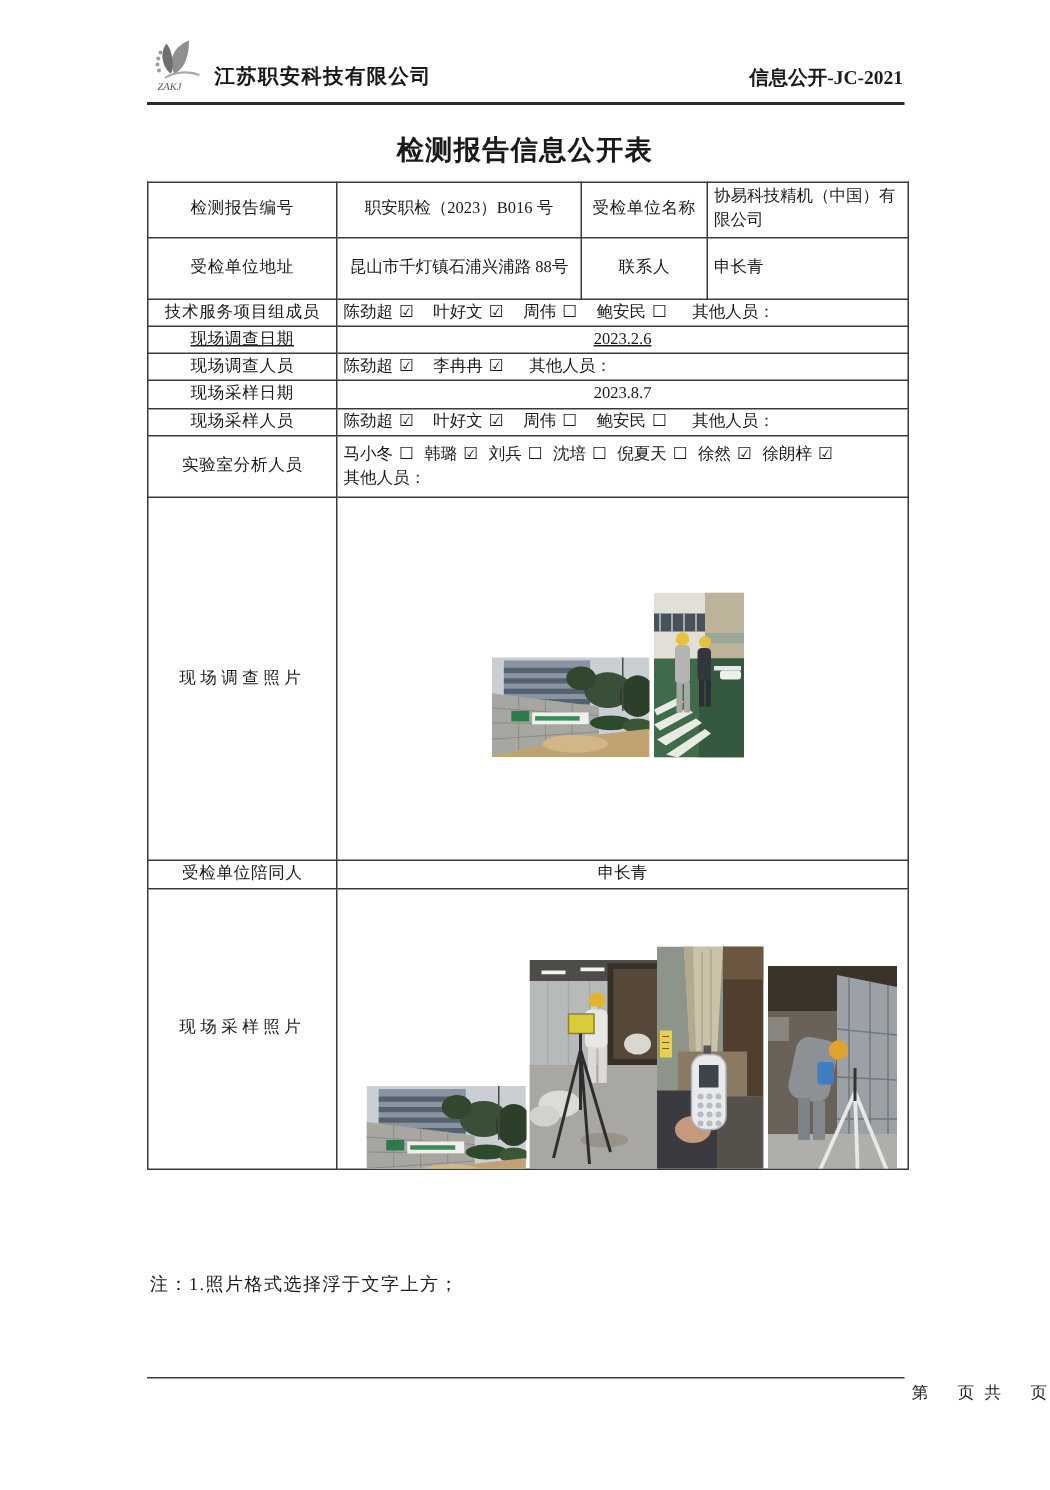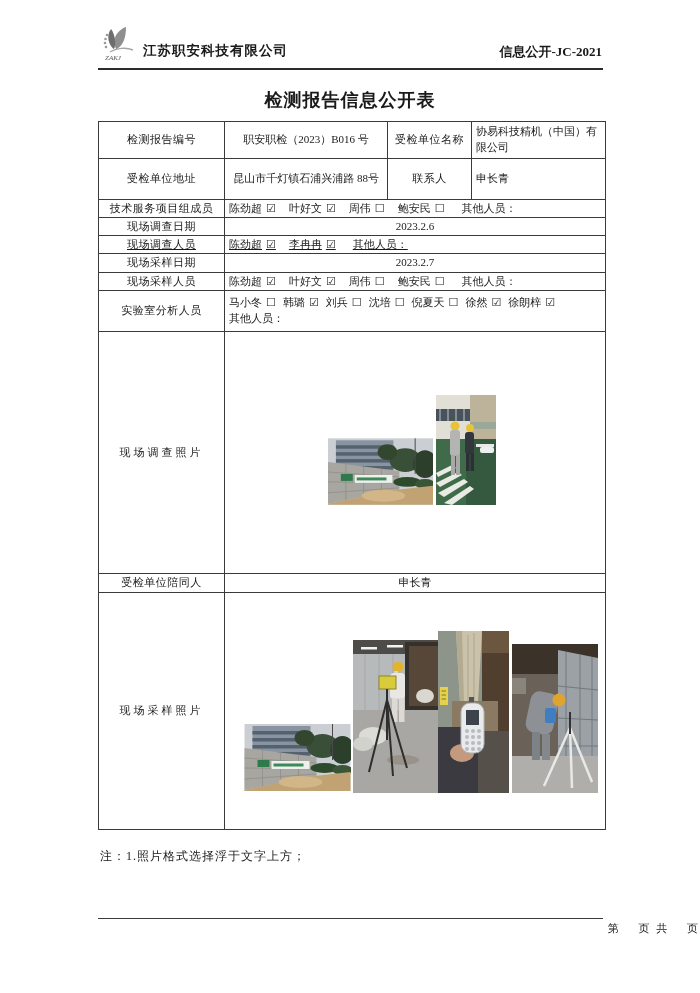--- a/index.html
+++ b/index.html
@@ -75,33 +75,33 @@
       <td class="c2">昆山市千灯镇石浦兴浦路 88号</td>
       <td class="c3">联系人</td>
       <td class="c4">申长青</td>
     </tr>
     <tr style="height:18px;">
       <td class="lab">技术服务项目组成员</td>
       <td class="wide" colspan="3">
         <span><span class="member"><span class="mname">陈劲超</span><span class="cbox">☑</span></span><span class="member"><span class="mname">叶好文</span><span class="cbox">☑</span></span><span class="member"><span class="mname">周伟</span><span class="cbox">☐</span></span><span class="member"><span class="mname">鲍安民</span><span class="cbox">☐</span></span></span><span class="others">其他人员：</span>
       </td>
     </tr>
-    <tr style="height:18px;">
+    <tr style="height:18px;text-decoration:underline;">
       <td class="lab">现场调查日期</td>
       <td class="centerv" colspan="3">2023.2.6</td>
     </tr>
-    <tr style="height:18px;text-decoration:underline;">
+    <tr style="height:18px;">
       <td class="lab">现场调查人员</td>
       <td class="wide" colspan="3">
         <span><span class="member"><span class="mname">陈劲超</span><span class="cbox">☑</span></span><span class="member"><span class="mname">李冉冉</span><span class="cbox">☑</span></span></span><span class="others">其他人员：</span>
       </td>
     </tr>
     <tr style="height:19px;">
       <td class="lab">现场采样日期</td>
-      <td class="centerv" colspan="3">2023.2.7</td>
+      <td class="centerv" colspan="3">2023.8.7</td>
     </tr>
     <tr style="height:18px;padding-left:16px;">
       <td class="lab">现场采样人员</td>
       <td class="wide" colspan="3">
         <span><span class="member"><span class="mname">陈劲超</span><span class="cbox">☑</span></span><span class="member"><span class="mname">叶好文</span><span class="cbox">☑</span></span><span class="member"><span class="mname">周伟</span><span class="cbox">☐</span></span><span class="member"><span class="mname">鲍安民</span><span class="cbox">☐</span></span></span><span class="others">其他人员：</span>
       </td>
     </tr>
     <tr style="height:41px;">
       <td class="lab">实验室分析人员</td>
       <td class="wide" colspan="3">
@@ -165,21 +165,21 @@
           </g>
         </svg>
       </td>
     </tr>
 
     <tr style="height:19px;">
       <td class="lab">受检单位陪同人</td>
       <td class="centerv" colspan="3">申长青</td>
     </tr>
 
-    <tr style="height:237px;">
+    <tr style="height:187px;">
       <td class="lab photolab">现场采样照片</td>
       <td class="photocell" colspan="3">
 
         <svg class="photo" style="left:19px;top:131px;" width="107" height="67" viewBox="0 0 106 67">
           <rect width="106" height="67" fill="#cbcfd4"></rect>
           <rect x="8" y="2" width="58" height="32" fill="#8894a2"></rect>
           <rect x="8" y="7" width="58" height="3.5" fill="#55616e"></rect>
           <rect x="8" y="14" width="58" height="3.5" fill="#55616e"></rect>
           <rect x="8" y="21" width="58" height="3.5" fill="#55616e"></rect>
           <rect x="8" y="28" width="58" height="3.5" fill="#55616e"></rect>

